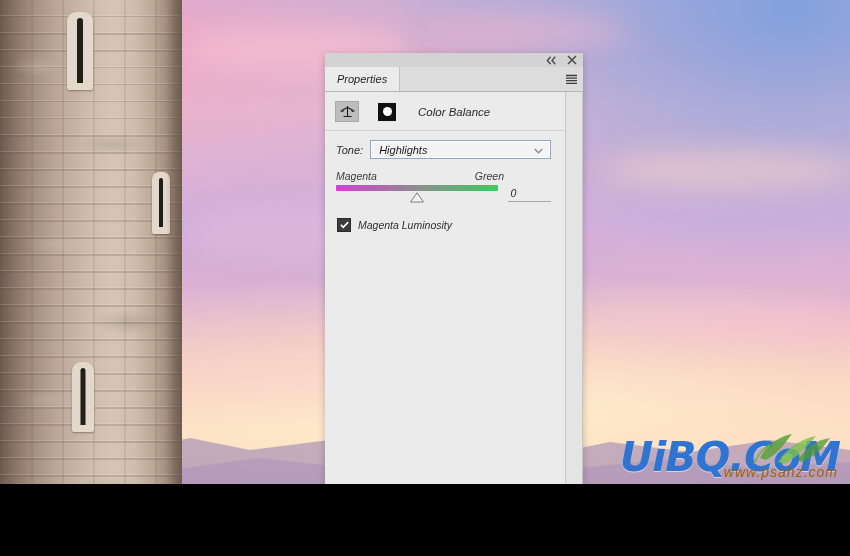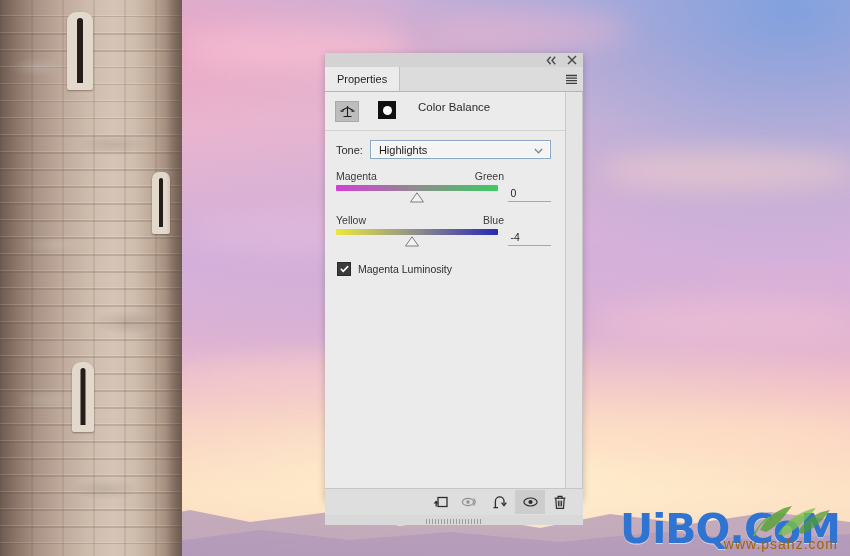--- a/index.html
+++ b/index.html
@@ -10,22 +10,23 @@
   body {
     width: 850px;
     height: 556px;
     overflow: hidden;
     font-family: "Liberation Sans", sans-serif;
   }
 
   #stage {
     position: relative;
     width: 850px;
-    height: 556px;
+    height: 484px;
     overflow: hidden;
+    font-style: italic;
   }
 
   
   .bg-sky {
     position: absolute;
     inset: 0;
     background:
       
       radial-gradient(ellipse 900px 200px at 58% 86%, rgba(255,240,205,0.95) 0%, rgba(255,228,196,0.55) 38%, rgba(255,220,200,0.0) 72%),
       
@@ -263,21 +264,21 @@
   }
   .right-gutter {
     position: absolute;
     right: 0; top: 0; bottom: 0;
     width: 16px;
     background: #e4e4e4;
   }
 
   .adj-header {
     display: flex;
-    align-items: flex-start;
+    align-items: center;
     gap: 19px;
     padding: 9px 0 8px 10px;
     border-bottom: 1px solid #d2d2d2;
   }
   .icon-box {
     width: 22px;
     height: 19px;
     display: flex;
     align-items: center;
     justify-content: center;
@@ -551,37 +552,20 @@
                 <div class="thumb" id="thumb-1" style="left: 50%;">
                   <svg width="15" height="11" viewBox="0 0 15 11">
                     <path d="M7.5,0.8 L14,10 L1,10 Z" fill="#f2f2f2" stroke="#7e7e7e" stroke-width="1"></path>
                   </svg>
                 </div>
               </div>
               <div class="num-field">0</div>
             </div>
           </div>
 
-          <div class="slider-block">
-            <div class="slider-labels">
-              <span>Yellow</span>
-              <span>Blue</span>
-            </div>
-            <div class="slider-row">
-              <div class="track-wrap">
-                <div class="track yb"></div>
-                <div class="thumb" id="thumb-2" style="left: 47%;">
-                  <svg width="15" height="11" viewBox="0 0 15 11">
-                    <path d="M7.5,0.8 L14,10 L1,10 Z" fill="#f2f2f2" stroke="#7e7e7e" stroke-width="1"></path>
-                  </svg>
-                </div>
-              </div>
-              <div class="num-field">-4</div>
-            </div>
-          </div>
 
         </div>
 
         <div class="preserve-row">
           <div class="chk">
             <svg width="9" height="8" viewBox="0 0 9 8">
               <path d="M0.8,3.8 L3.2,6.4 L8.2,1.1" fill="none" stroke="#ffffff" stroke-width="1.6"></path>
             </svg>
           </div>
           <div class="preserve-label">Magenta Luminosity</div>

